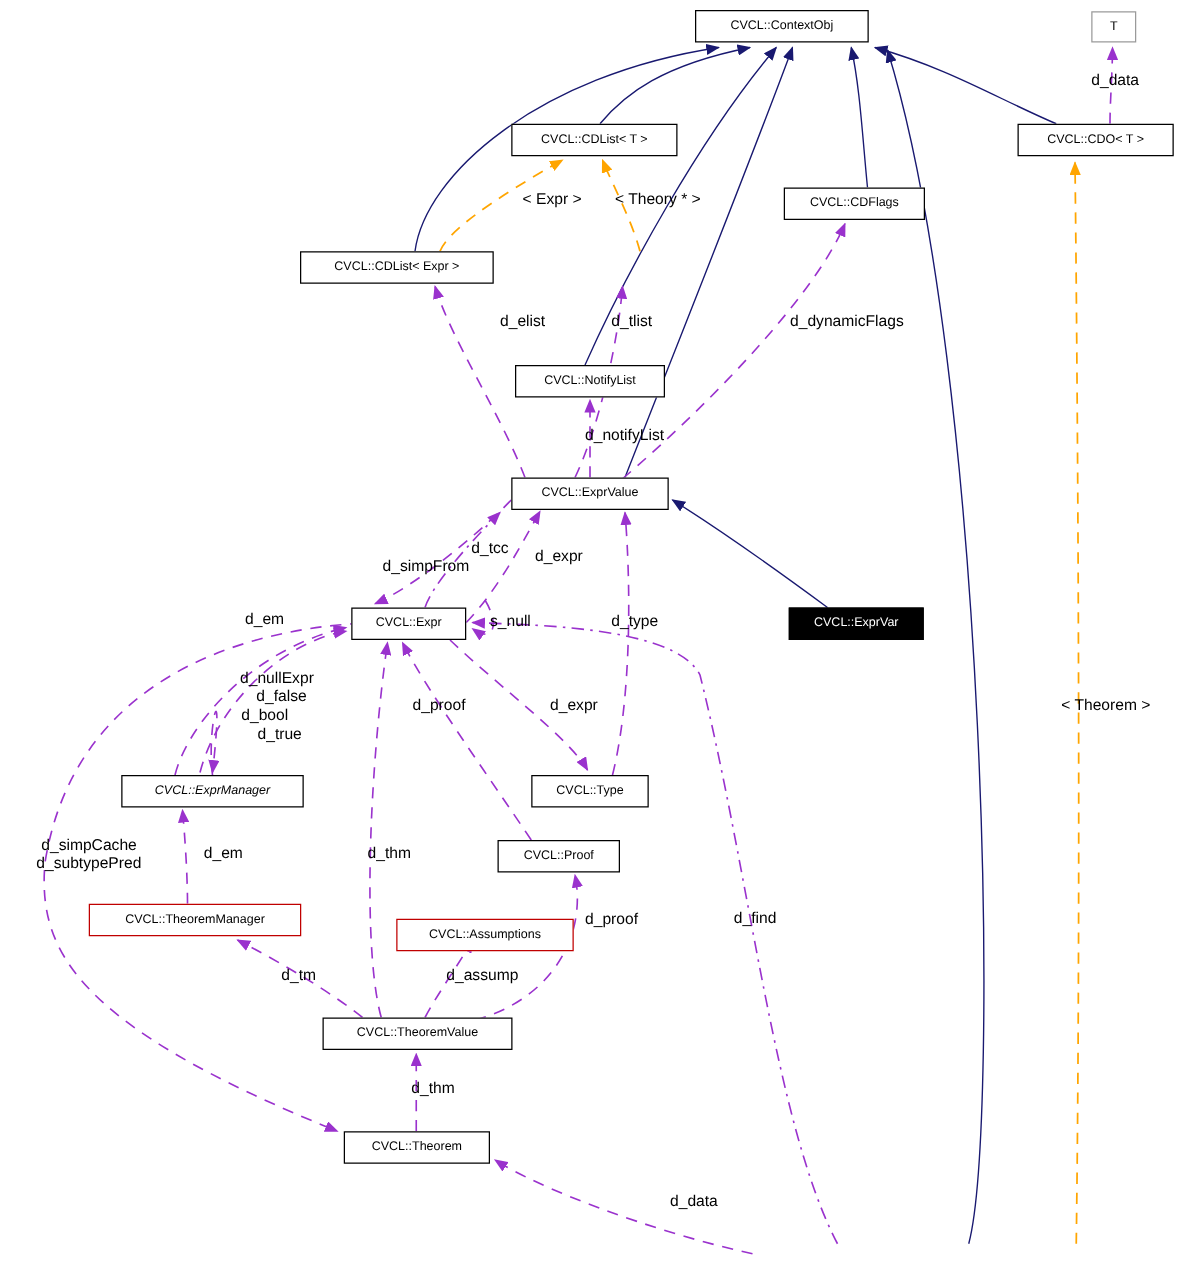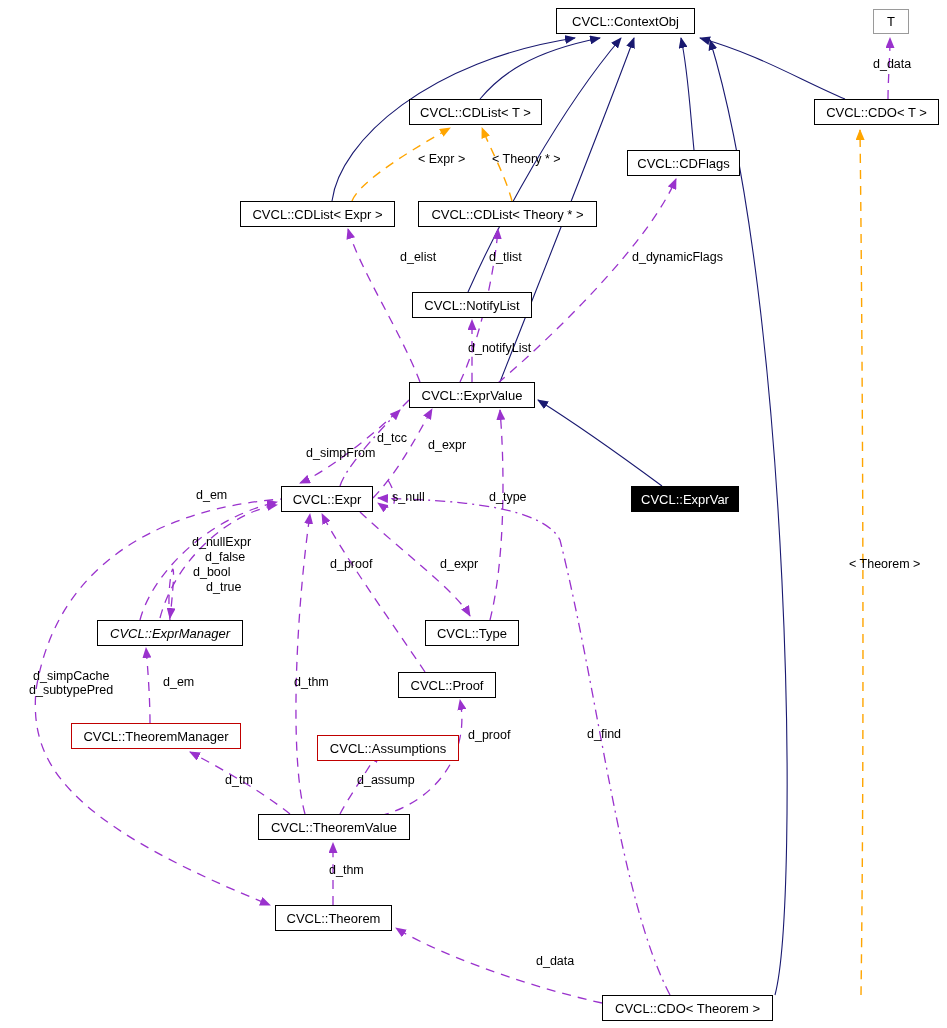--- a/index.html
+++ b/index.html
@@ -2,21 +2,21 @@
 <html><head>
 <meta charset="utf-8">
 <style>
   html,body{margin:0;padding:0;background:#ffffff;}
   body{width:947px;height:1028px;position:relative;
        font-family:"Liberation Sans","DejaVu Sans",sans-serif;}
   #canvas{position:absolute;left:0;top:0;width:947px;height:1028px;overflow:hidden;}
   svg#edges{position:absolute;left:0;top:0;width:947px;height:1028px;}
   .node{position:absolute;box-sizing:border-box;background:#ffffff;
         border:1px solid #000000;display:flex;align-items:center;
-        justify-content:center;font-size:13px;color:#000000;
+        justify-content:center;font-size:10px;color:#000000;
         white-space:nowrap;line-height:1;}
   .node.red{border-color:#c00000;}
   .node.gray{border-color:#9a9a9a;}
   .node.filled{background:#000000;color:#ffffff;border-color:#000000;}
   .edge-label{position:absolute;font-size:12.5px;color:#000000;
               white-space:nowrap;line-height:1.12;background:transparent;}
 </style>
 </head>
 <body>
 
@@ -79,33 +79,31 @@
       <path d="M670,995 C620,900 600,700 560,540 C540,500 420,500 378,498" marker-end="url(#agg)" stroke-dasharray="10,5,2,5"></path>
     </g>
   </svg>
 
   <div class="node" style="left:556px;top:8px;width:139px;height:26px;">CVCL::ContextObj</div>
   <div class="node gray" style="left:873px;top:9px;width:36px;height:25px;">T</div>
   <div class="node" style="left:409px;top:99px;width:133px;height:26px;">CVCL::CDList&lt; T &gt;</div>
   <div class="node" style="left:814px;top:99px;width:125px;height:26px;">CVCL::CDO&lt; T &gt;</div>
   <div class="node" style="left:627px;top:150px;width:113px;height:26px;">CVCL::CDFlags</div>
   <div class="node" style="left:240px;top:201px;width:155px;height:26px;">CVCL::CDList&lt; Expr &gt;</div>
-  <div class="node" style="left:418px;top:201px;width:179px;height:26px;">CVCL::CDList&lt; Theory * &gt;</div>
   <div class="node" style="left:412px;top:292px;width:120px;height:26px;">CVCL::NotifyList</div>
   <div class="node" style="left:409px;top:382px;width:126px;height:26px;">CVCL::ExprValue</div>
   <div class="node" style="left:281px;top:486px;width:92px;height:26px;">CVCL::Expr</div>
   <div class="node filled" style="left:631px;top:486px;width:108px;height:26px;">CVCL::ExprVar</div>
   <div class="node" style="left:97px;top:620px;width:146px;height:26px;font-style:italic;">CVCL::ExprManager</div>
   <div class="node" style="left:425px;top:620px;width:94px;height:26px;">CVCL::Type</div>
   <div class="node" style="left:398px;top:672px;width:98px;height:26px;">CVCL::Proof</div>
   <div class="node red" style="left:71px;top:723px;width:170px;height:26px;">CVCL::TheoremManager</div>
   <div class="node red" style="left:317px;top:723px;width:142px;height:26px;margin-top:12px;">CVCL::Assumptions</div>
   <div class="node" style="left:258px;top:814px;width:152px;height:26px;">CVCL::TheoremValue</div>
   <div class="node" style="left:275px;top:905px;width:117px;height:26px;">CVCL::Theorem</div>
-  <div class="node" style="left:602px;top:995px;width:171px;height:26px;">CVCL::CDO&lt; Theorem &gt;</div>
 
   <div class="edge-label" style="left:873px;top:57px;">d_data</div>
   <div class="edge-label" style="left:418px;top:152px;">&lt; Expr &gt;</div>
   <div class="edge-label" style="left:492px;top:152px;">&lt; Theory * &gt;</div>
   <div class="edge-label" style="left:400px;top:250px;">d_elist</div>
   <div class="edge-label" style="left:489px;top:250px;">d_tlist</div>
   <div class="edge-label" style="left:632px;top:250px;">d_dynamicFlags</div>
   <div class="edge-label" style="left:468px;top:341px;">d_notifyList</div>
   <div class="edge-label" style="left:329px;top:431px;margin-left:48px;">d_tcc</div>
   <div class="edge-label" style="left:306px;top:446px;">d_simpFrom</div>

